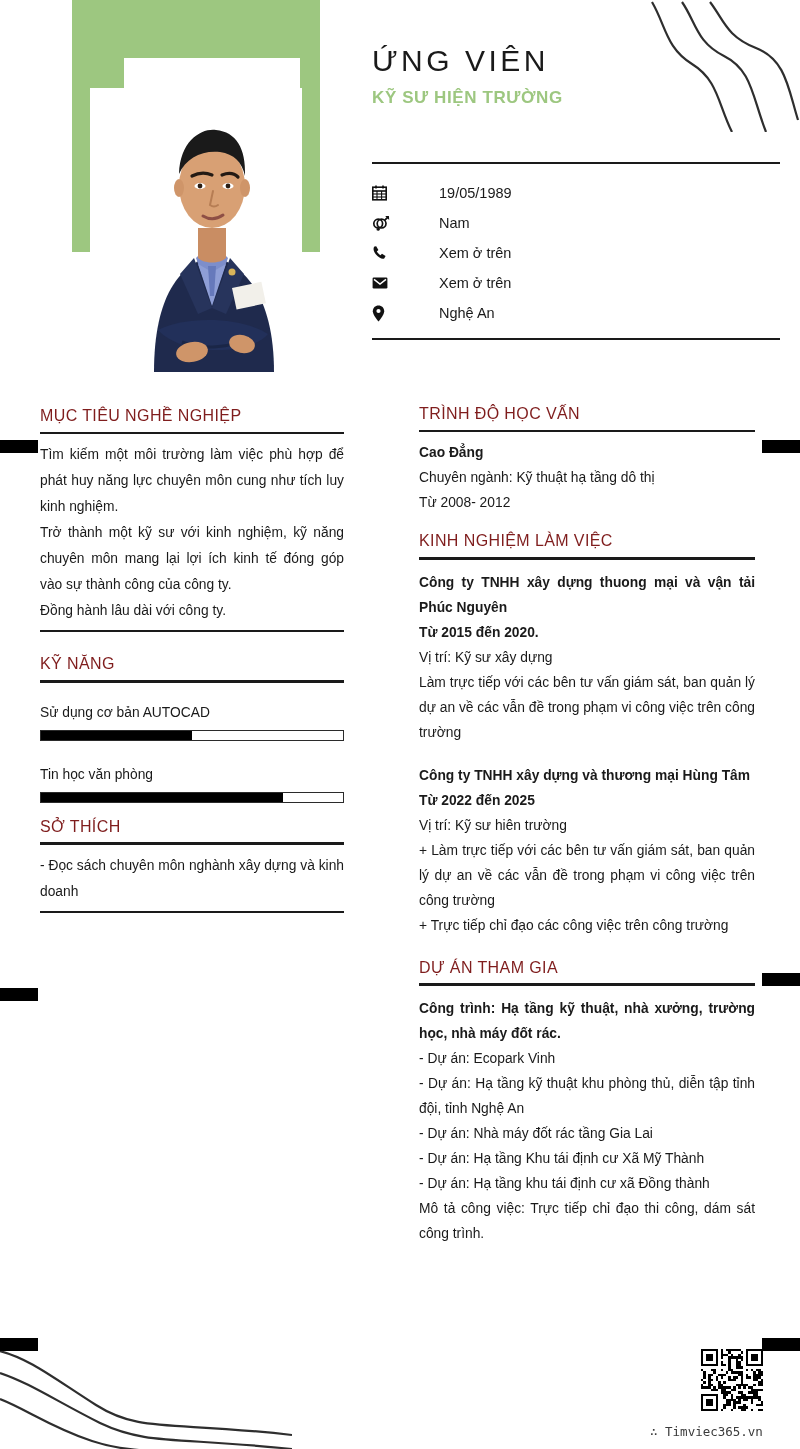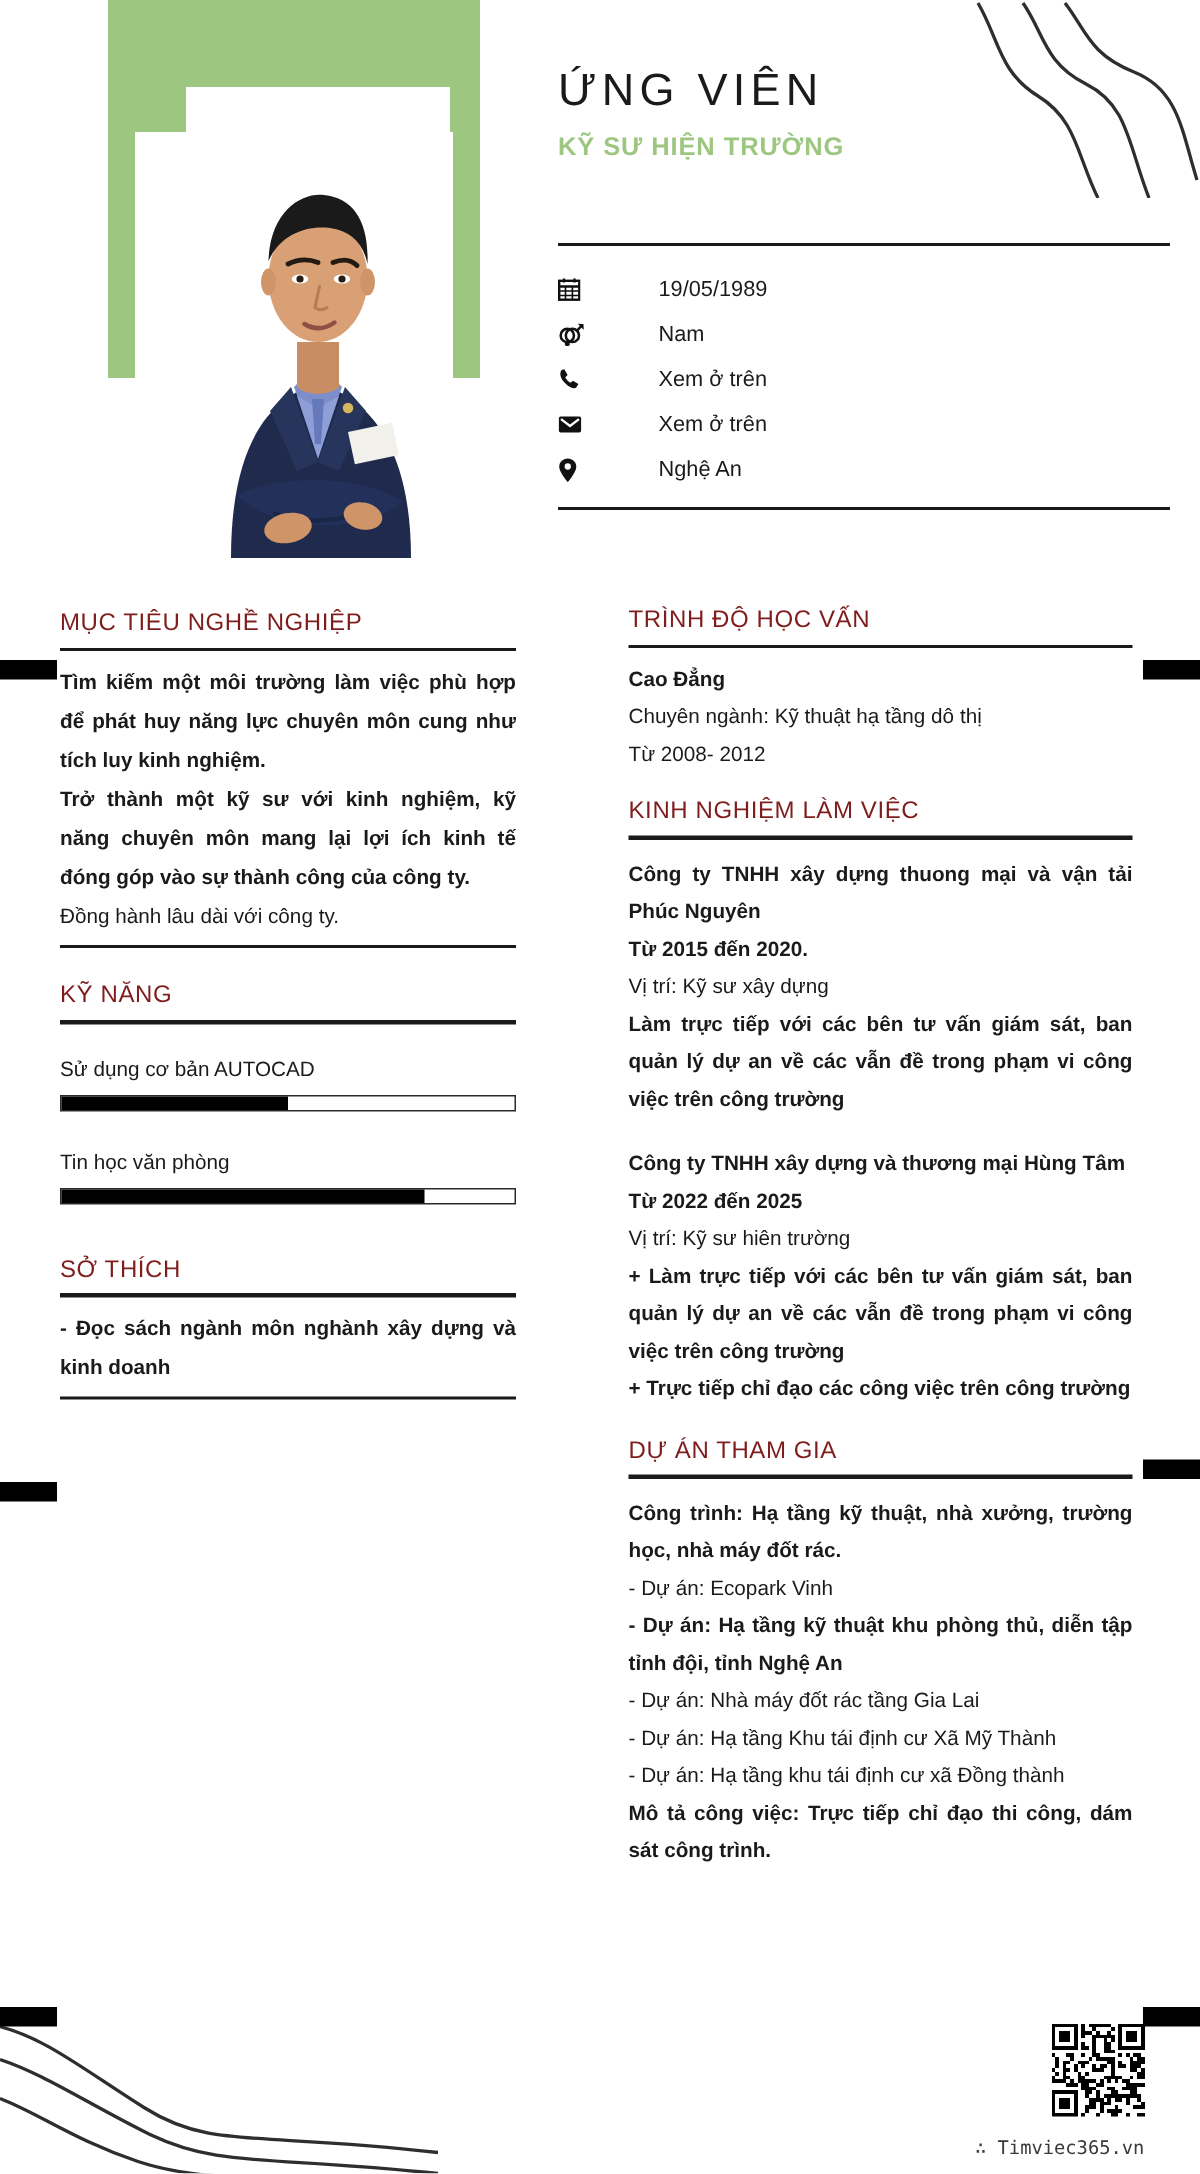--- a/index.html
+++ b/index.html
@@ -75,21 +75,21 @@
     font-size: 16px; font-weight: normal; color: #7f1d1d;
     letter-spacing: 0.4px; line-height: 1.3;
   }
   .sec-rule { height: 2.5px; background: #1a1a1a; margin-top: 5px; }
 
   .body-txt {
     font-size: 13.8px; line-height: 26px; color: #1a1a1a;
     text-align: justify; padding-top: 8px;
   }
   .body-txt p { margin: 0; }
-  .just { text-align: justify; text-align-last: left; font-weight: bold; }
+  .just { text-align: justify; text-align-last: left; }
   .end-rule { height: 2px; background: #1a1a1a; margin-top: 6px; }
 
   
   .skill-name { font-size: 13.8px; color: #1a1a1a; padding: 12px 0 0 0; }
   .bar-outer {
     margin-top: 10px; height: 11px; border: 1px solid #2b2b2b; background: #ffffff;
   }
   .bar-fill { height: 100%; background: #000000; }
 
   
@@ -277,25 +277,25 @@
       </div>
 
       <div style="padding-top:14px;">
         <div class="skill-name">Tin học văn phòng</div>
         <div class="bar-outer">
           <div class="bar-fill" style="width: 80%;"></div>
         </div>
       </div>
     </div>
 
-    <div class="sec" style="margin-top:34px;">
+    <div class="sec" style="margin-top:14px;">
       <div class="sec-title">SỞ THÍCH</div>
       <div class="sec-rule"></div>
       <div class="body-txt">
-        <p class="just">- Đọc sách ngành môn nghành xây dựng và kinh doanh</p>
+        <p class="just">- Đọc sách chuyên môn nghành xây dựng và kinh doanh</p>
       </div>
       <div class="end-rule"></div>
     </div>
 
   </div>
 
   <div class="col-right">
 
     <div class="sec">
       <div class="sec-title">TRÌNH ĐỘ HỌC VẤN</div>

